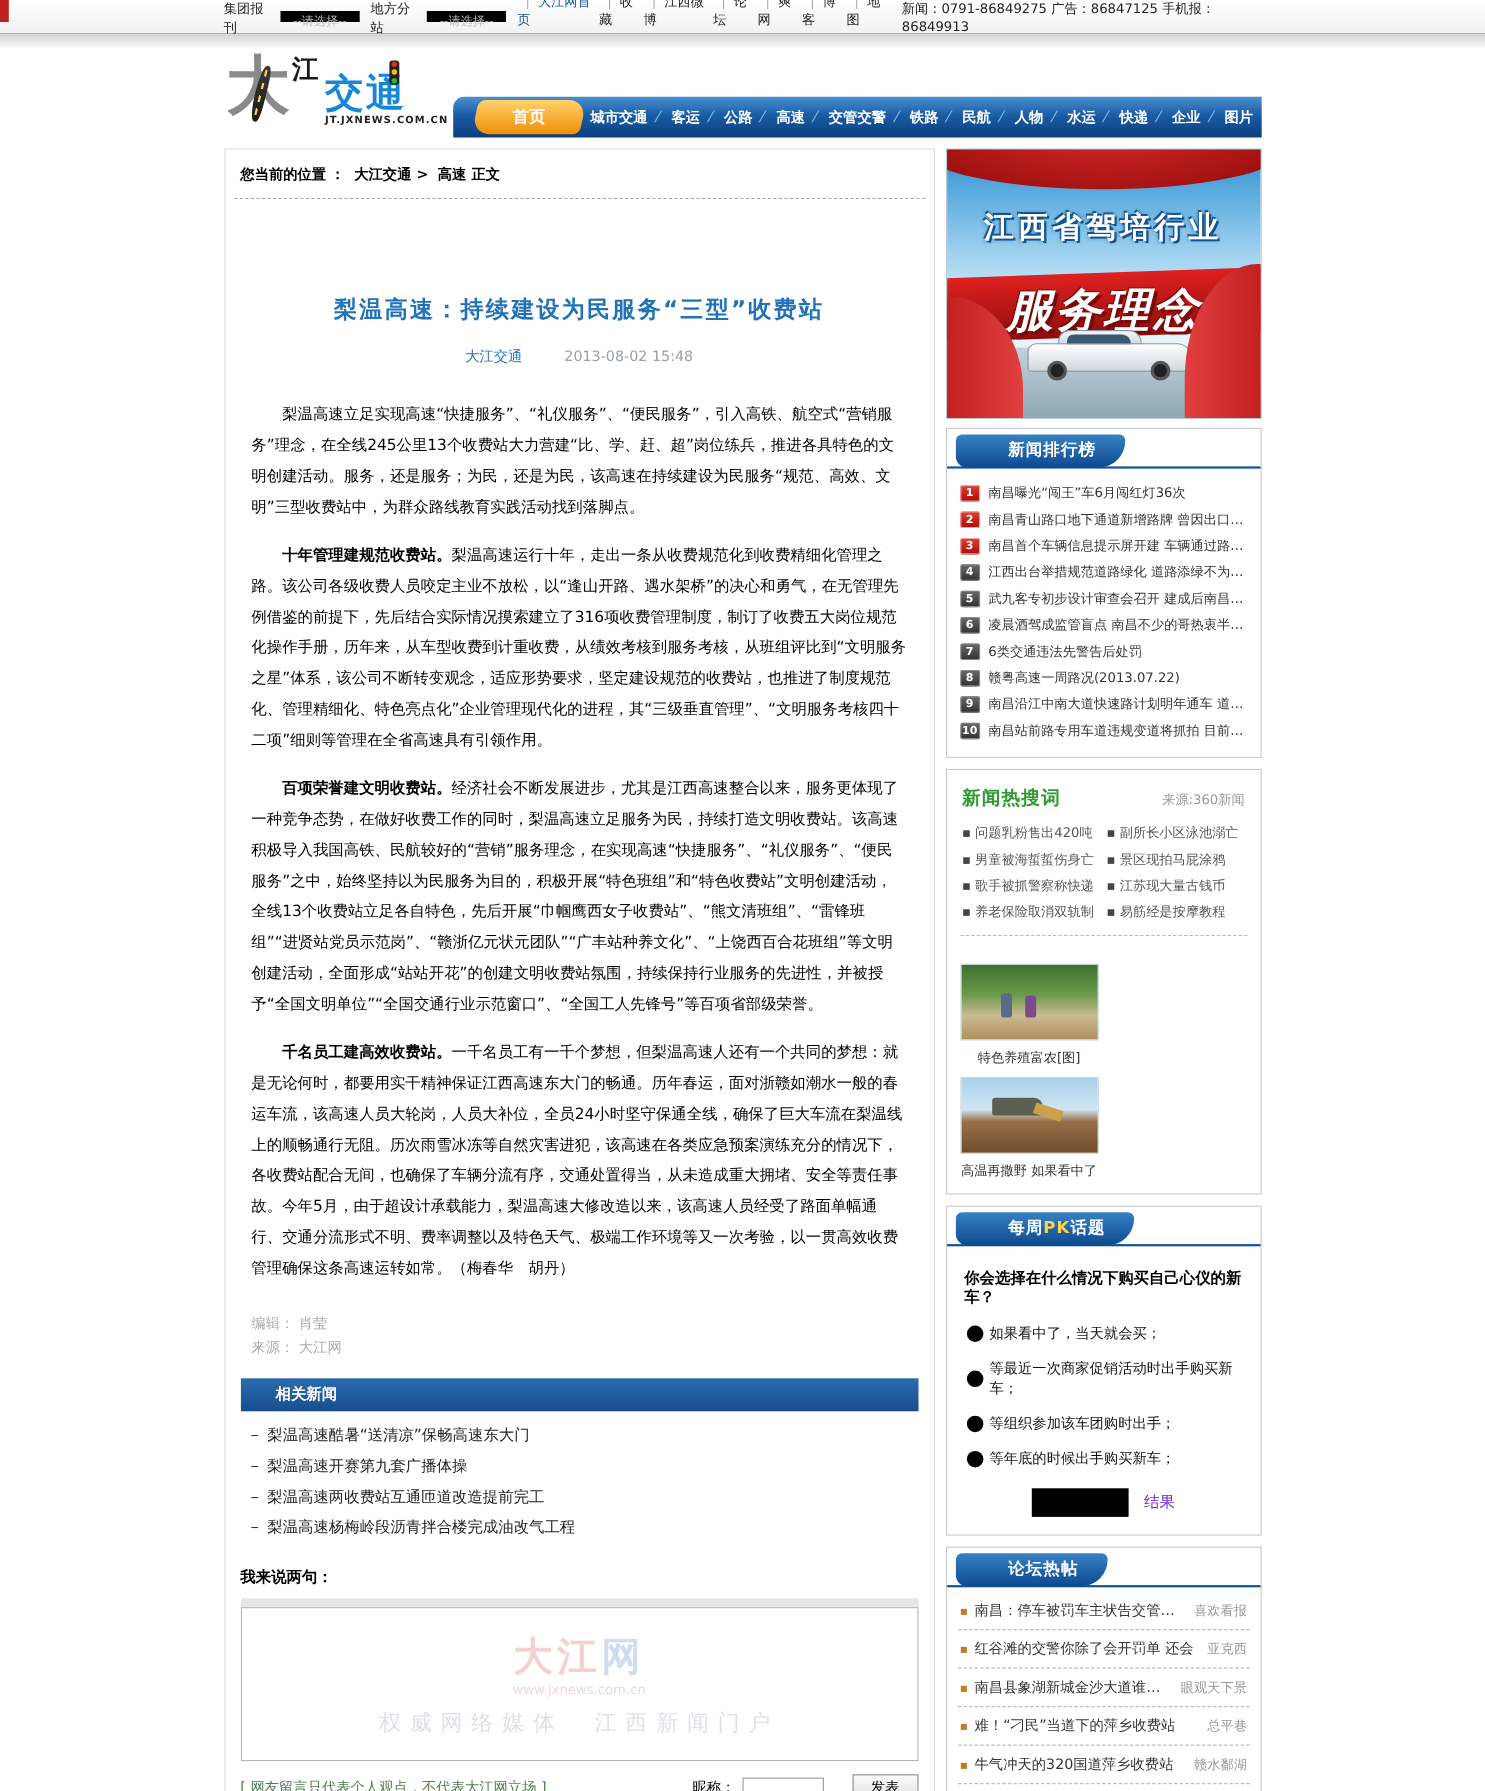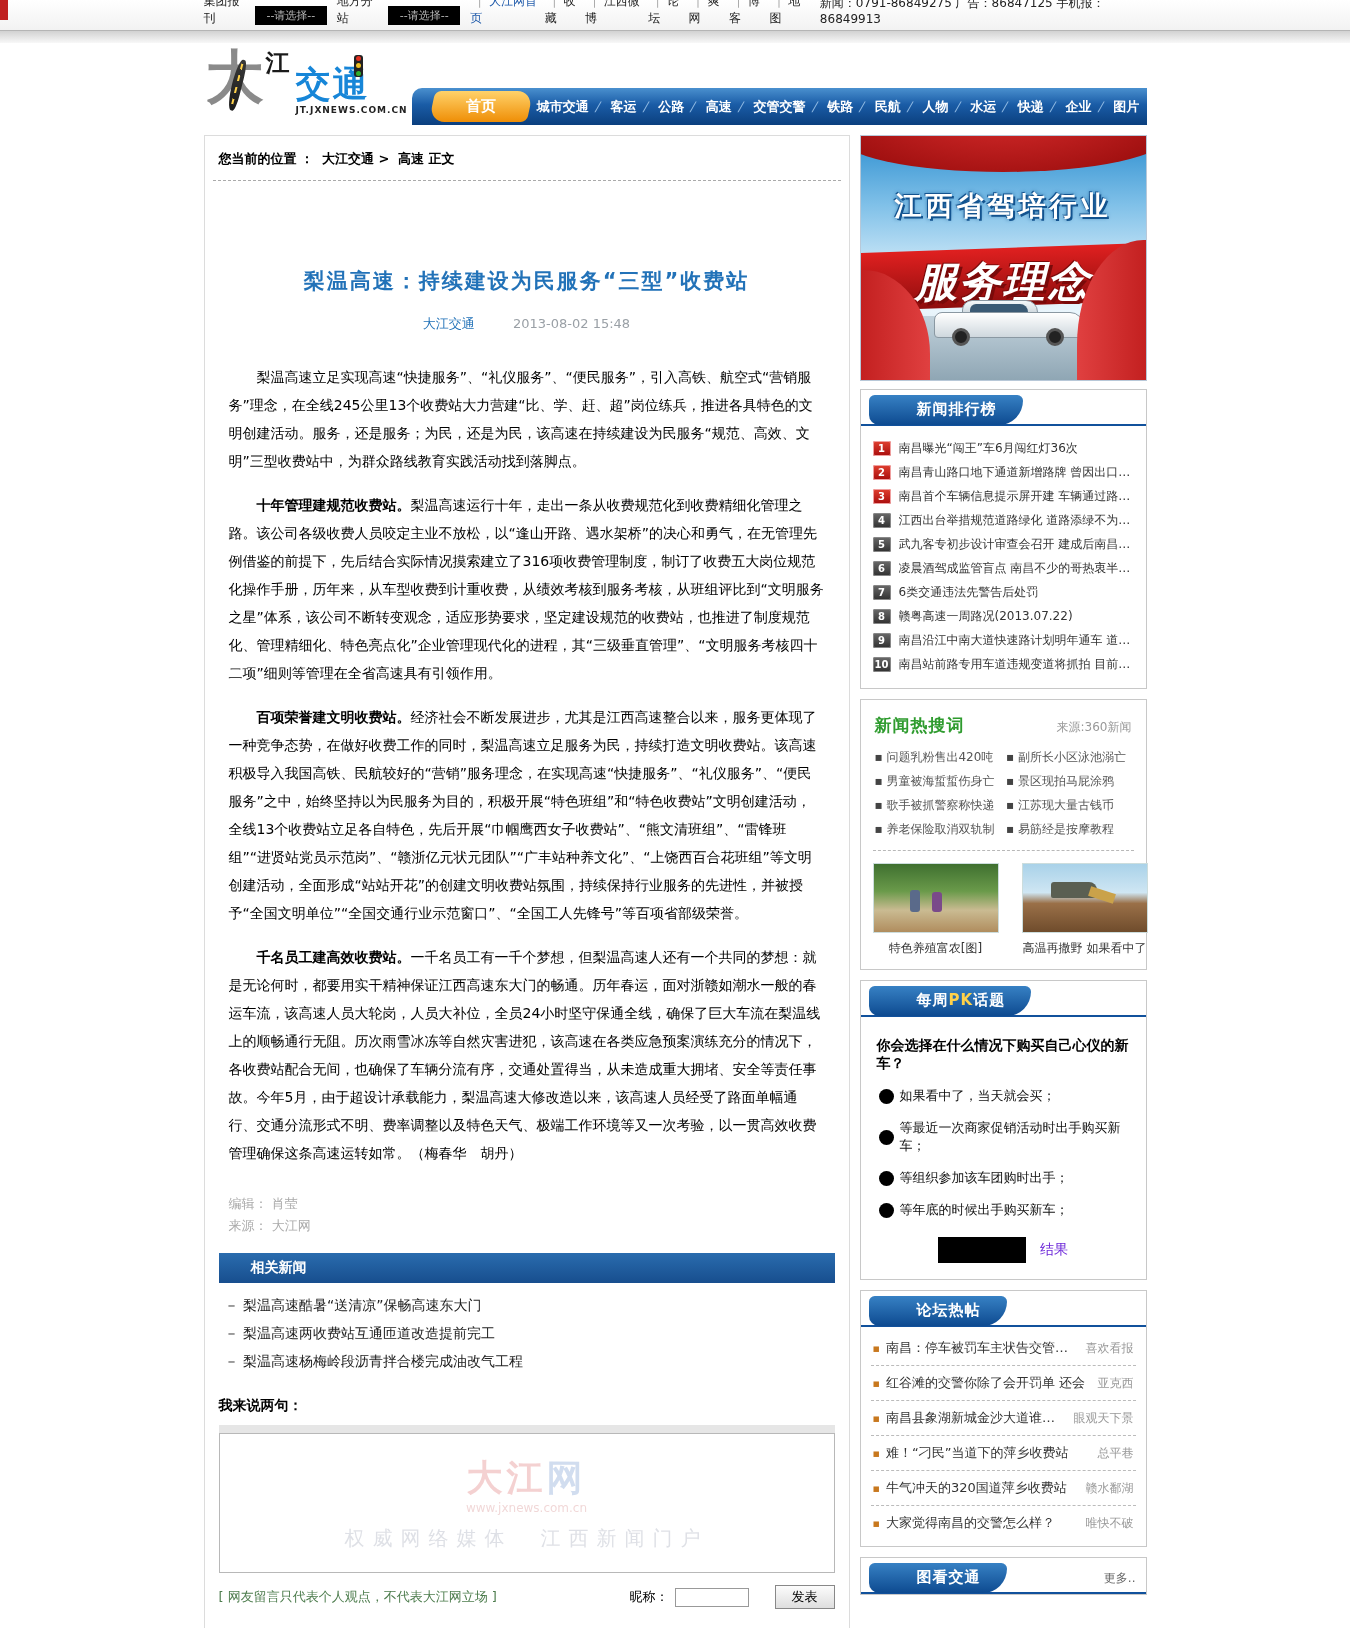--- a/index.html
+++ b/index.html
@@ -5,21 +5,21 @@
   * { box-sizing: border-box; margin: 0; padding: 0; }
   body {
     width: 1350px; background: #fff;
     font-family: "DejaVu Sans", "Liberation Sans", sans-serif;
     color: #000;
   }
   .wrap { width: 943px; margin: 0 auto; }
 
   
   .topbar { height: 30px; background: linear-gradient(#ffffff,#f2f2f2); position: relative; }
-  .topbar .wrap { display: flex; align-items: center; height: 20px; font-size: 12px; color: #222; }
+  .topbar .wrap { display: flex; height: 20px; font-size: 12px; color: #222; }
   .corner-mark { position: absolute; left: 0; top: 0; width: 8px; height: 20px; background: #c02020; }
   .sel { display: inline-block; background: #000; color: #bbb; font-size: 11px; padding: 2px 8px; margin: 10px 10px 0 6px; min-width: 72px; text-align: center; }
   .toplinks { display: flex; list-style: none; align-items: center; }
   .toplinks li::before { content: "｜"; color: #888; margin: 0 4px; font-size: 11px; }
   .toplinks li a { text-decoration: none; color: #222; }
   .toplinks li.first a { color: #1a56a8; }
   .topcontact { margin-left: 10px; color: #222; }
 
   .band { height: 13px; border-top: 1px solid #b5b5b5; background: linear-gradient(#d2d2d2,#f8f8f8); }
 
@@ -110,21 +110,21 @@
   .rank-list li a { color: #333; text-decoration: none; overflow: hidden; text-overflow: ellipsis; }
 
   
   .hot-box { padding: 12px 12px 12px; }
   .hot-head { display: flex; align-items: baseline; justify-content: space-between; padding: 2px 2px 10px; }
   .hot-title { color: #2e9b2e; font-size: 17px; font-weight: bold; letter-spacing: 1px; }
   .hot-src { color: #999; font-size: 12px; }
   .hot-grid { display: grid; grid-template-columns: 1fr 1fr; row-gap: 7px; column-gap: 6px; padding: 2px 2px 12px; border-bottom: 1px dashed #b8b8b8; }
   .hot-grid span { font-size: 12px; color: #555; white-space: nowrap; overflow: hidden; }
   .hot-grid span::before { content: "▪ "; color: #444; }
-  .hot-photos { display: flex; gap: 23px; margin-top: 12px; }
+  .hot-photos { display: flex; gap: 9px; margin-top: 25px; flex-direction: column; }
   .hp { width: 126px; }
   .hp-img { width: 126px; height: 70px; position: relative; overflow: hidden; border: 1px solid #cdd; }
   .hp1 { background: linear-gradient(180deg,#3f7030 0%, #6a9a4a 40%, #cabb92 68%, #b08d5e 100%); }
   .hp1 i { position: absolute; left: 36px; top: 26px; width: 10px; height: 22px; background: #5a6a8a; border-radius: 3px; }
   .hp1 b { position: absolute; left: 58px; top: 28px; width: 10px; height: 20px; background: #7a4a8a; border-radius: 3px; }
   .hp2 { background: linear-gradient(180deg,#a9d2e9 0%, #cfe6f3 42%, #9a7048 58%, #6f4c2c 100%); }
   .hp2 i { position: absolute; left: 28px; top: 18px; width: 46px; height: 16px; background: #5a5f52; border-radius: 3px 8px 2px 2px; }
   .hp2 b { position: absolute; left: 66px; top: 26px; width: 26px; height: 10px; background: #caa24a; transform: rotate(18deg); }
   .hp-cap { text-align: center; font-size: 12px; color: #333; margin-top: 7px; white-space: nowrap; overflow: hidden; }
 
@@ -254,20 +254,21 @@
     </div>
 
     <div class="a-edit">
       <div><span>编辑：</span> <span>肖莹</span></div>
       <div><span>来源：</span> <span>大江网</span></div>
     </div>
 
     <div class="rel-head">相关新闻</div>
     <ul class="rel-list">
       <li><a href="#">梨温高速酷暑“送清凉”保畅高速东大门</a></li>
+      <li><a href="#">梨温高速开赛第九套广播体操</a></li>
       <li><a href="#">梨温高速两收费站互通匝道改造提前完工</a></li>
       <li><a href="#">梨温高速杨梅岭段沥青拌合楼完成油改气工程</a></li>
     </ul>
 
     <div class="say">我来说两句：</div>
     <div class="graystrip"></div>
     <div class="ta-wrap">
       <div class="wm">
         <div class="wm-row1"><span class="wm-dj">大江</span><span class="wm-w">网</span></div>
         <div class="wm-row2">www.jxnews.com.cn</div>

